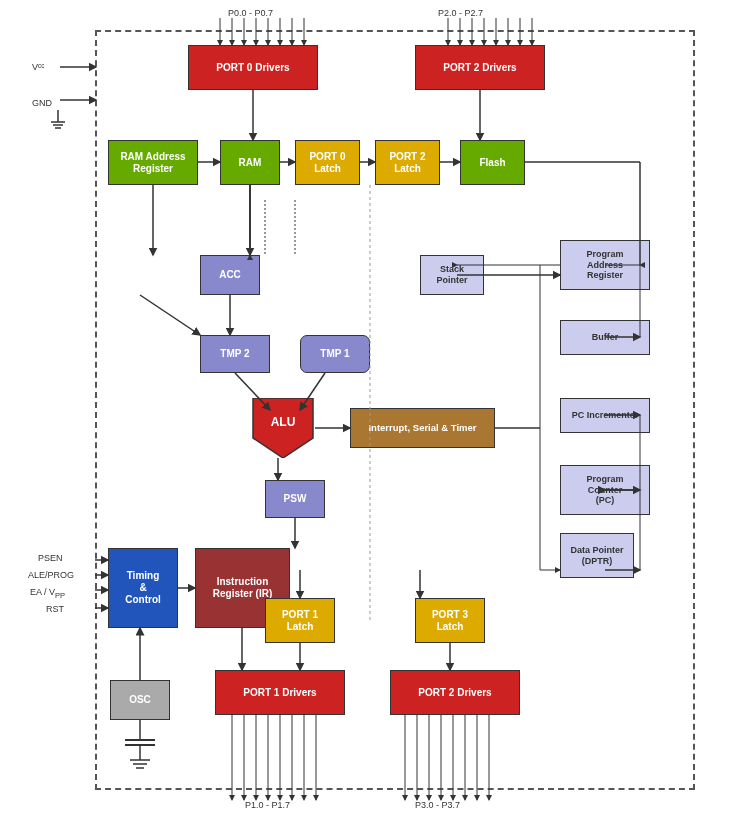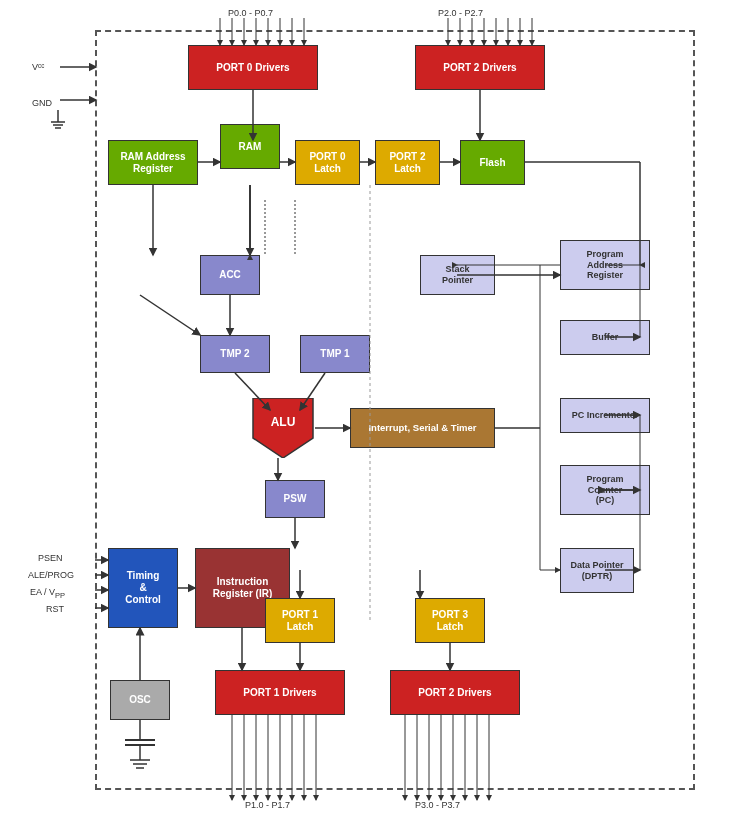--- a/index.html
+++ b/index.html
@@ -90,57 +90,57 @@
   <div class="block red-block" style="left:188px; top:45px; width:130px; height:45px;">PORT 0 Drivers</div>
 
   <div class="block red-block" style="left:415px; top:45px; width:130px; height:45px;">PORT 2 Drivers</div>
 
   <div class="pin-label" style="left:212px; top:8px;padding-left:16px;">P0.0 - P0.7</div>
 
   <div class="pin-label" style="left:438px; top:8px;">P2.0 - P2.7</div>
 
   <div class="block green-block" style="left:108px; top:140px; width:90px; height:45px;">RAM Address<br>Register</div>
 
-  <div class="block green-block" style="left:220px; top:124px; width:60px; height:45px;">RAM</div>
+  <div class="block green-block" style="left:220px; top:140px; width:60px; height:45px;">RAM</div>
 
   <div class="block yellow-block" style="left:295px; top:140px; width:65px; height:45px;">PORT 0<br>Latch</div>
 
   <div class="block yellow-block" style="left:375px; top:140px; width:65px; height:45px;">PORT 2<br>Latch</div>
 
   <div class="block green-block" style="left:460px; top:140px; width:65px; height:45px;">Flash</div>
 
 
   <div class="block purple-block" style="left:200px; top:255px; width:60px; height:40px;">ACC</div>
 
-  <div class="block light-purple" style="left:420px; top:255px; width:75px; height:40px; font-size:9px;">Stack<br>Pointer</div>
+  <div class="block light-purple" style="left:420px; top:255px; width:64px; height:40px; font-size:9px;">Stack<br>Pointer</div>
 
   <div class="block light-purple" style="left:560px; top:240px; width:90px; height:50px; font-size:9px;">Program<br>Address<br>Register</div>
 
   <div class="block purple-block" style="left:200px; top:335px; width:70px; height:38px;">TMP 2</div>
 
-  <div class="block purple-block" style="left:300px; top:335px; width:70px; height:38px;">TMP 1</div>
+  <div class="block purple-block" style="left:300px; top:335px; width:70px; height:38px;border-radius:7px;">TMP 1</div>
 
   <div class="block light-purple" style="left:560px; top:320px; width:90px; height:35px; font-size:9px;">Buffer</div>
 
   <div style="position:absolute; left:248px; top:398px;">
     <svg width="70" height="60">
       <polygon points="5,0 65,0 65,40 35,60 5,40" fill="#cc2222" stroke="#333" stroke-width="1.5"></polygon>
       <text x="35" y="28" text-anchor="middle" fill="white" font-weight="bold" font-size="12">ALU</text>
     </svg>
   </div>
 
   <div class="block light-purple" style="left:560px; top:398px; width:90px; height:35px; font-size:9px;">PC Incrementer</div>
 
   <div class="block brown-block" style="left:350px; top:408px; width:145px; height:40px; font-size:9.5px;">Interrupt, Serial &amp; Timer</div>
 
   <div class="block purple-block" style="left:265px; top:480px; width:60px; height:38px;">PSW</div>
 
   <div class="block light-purple" style="left:560px; top:465px; width:90px; height:50px; font-size:9px;">Program<br>Counter<br>(PC)</div>
 
-  <div class="block light-purple" style="left:560px; top:548px; width:74px; height:45px; font-size:9px;">Data Pointer<br>(DPTR)</div>
+  <div class="block light-purple" style="left:560px; top:533px; width:74px; height:45px; font-size:9px;">Data Pointer<br>(DPTR)</div>
 
   <div class="block blue-block" style="left:108px; top:548px; width:70px; height:80px; font-size:10px;">Timing<br>&amp;<br>Control</div>
 
   <div class="block" style="left:195px; top:548px; width:95px; height:80px; background:#993333; color:#fff; font-size:10px;">Instruction<br>Register (IR)</div>
 
   <div class="block yellow-block" style="left:265px; top:598px; width:70px; height:45px;">PORT 1<br>Latch</div>
 
   <div class="block yellow-block" style="left:415px; top:598px; width:70px; height:45px;">PORT 3<br>Latch</div>
 
   <div class="block red-block" style="left:215px; top:670px; width:130px; height:45px;">PORT 1 Drivers</div>

